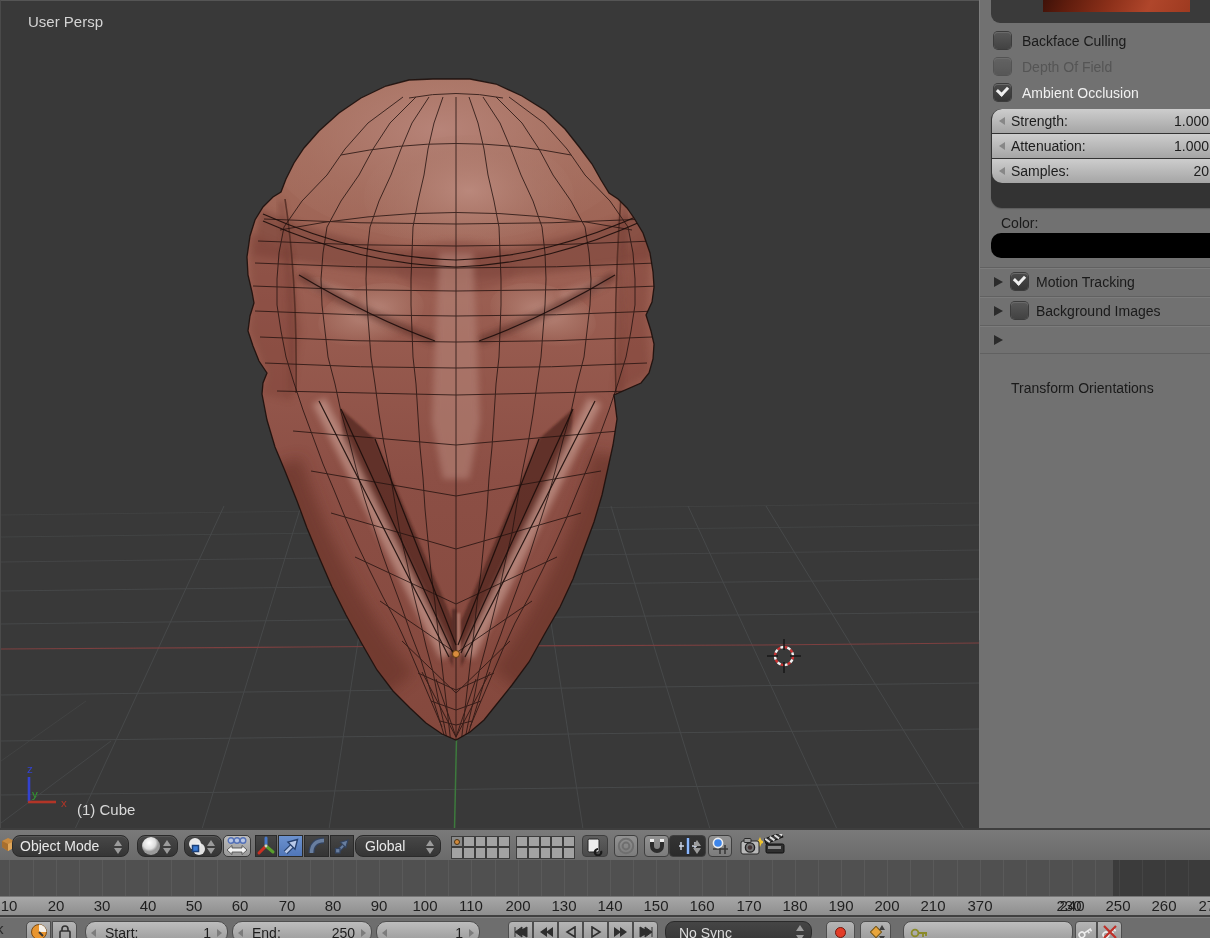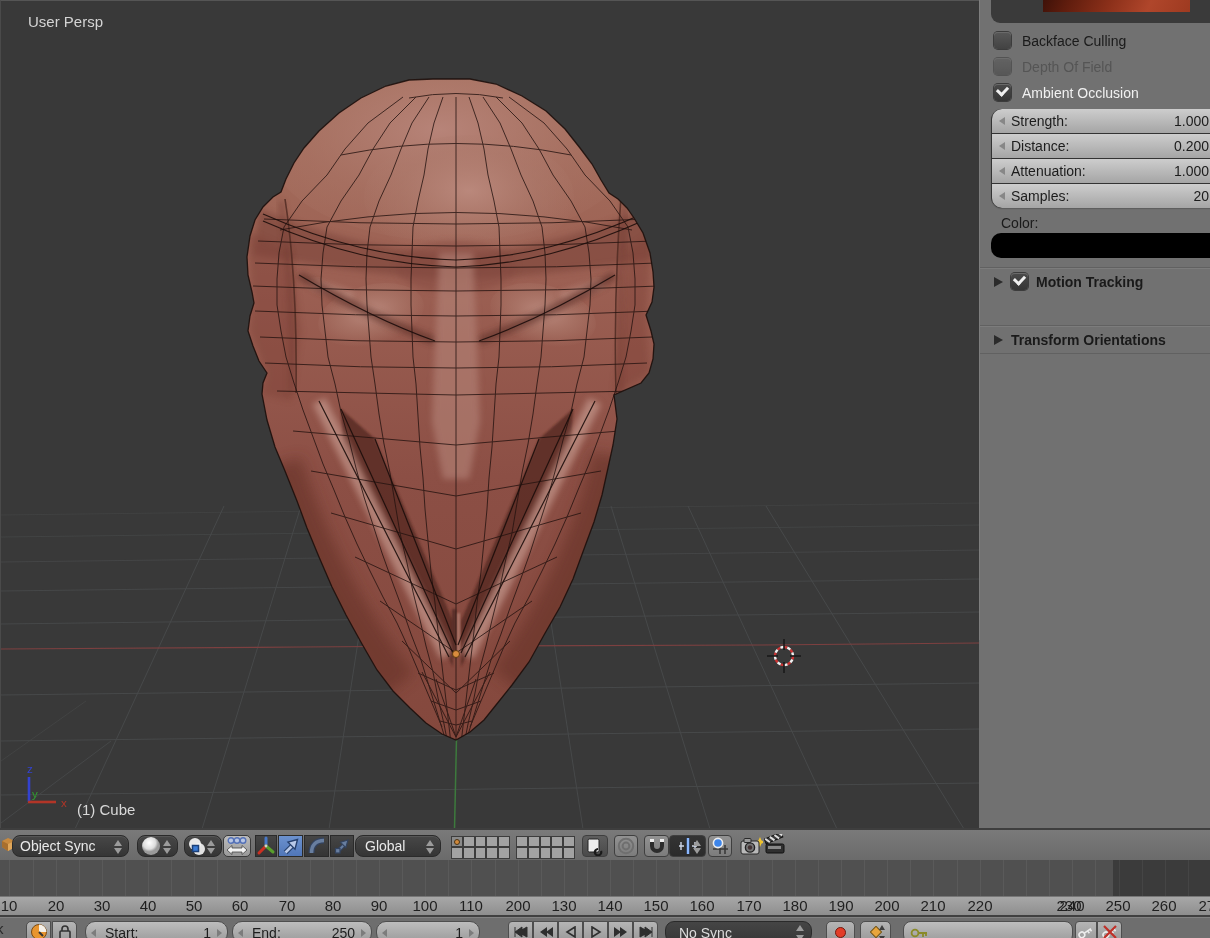--- a/index.html
+++ b/index.html
@@ -24,21 +24,21 @@
 .srow .lt{position:absolute;left:19px;top:4px;color:#1c1c1c;}
 .srow .vt{position:absolute;right:2px;top:4px;color:#1c1c1c;}
 .srow .la{position:absolute;left:7px;top:8px;width:0;height:0;border-top:4px solid transparent;border-bottom:4px solid transparent;border-right:6px solid #878787;}
 .srow:first-child{border-radius:10px 0 0 0;}
 .srow:last-child{border-radius:0 0 0 10px;margin-bottom:11px;}
 #colorlab{position:absolute;left:21px;top:215px;}
 #swatch{position:absolute;left:11px;top:233px;width:220px;height:25px;background:#000;border-radius:10px 0 0 10px;}
 .phead{position:absolute;left:0;width:231px;height:29px;border-top:1px solid #616161;box-shadow:inset 0 1px 0 #7c7c7c;}
 .phead .tri{position:absolute;left:14px;top:9px;width:0;height:0;border-left:9px solid #2b2b2b;border-top:5px solid transparent;border-bottom:5px solid transparent;}
 .phead .hcb{left:31px;top:5px;}
-.phead .hlab{position:absolute;white-space:nowrap;top:6px;font-weight:bold;}
+.phead .hlab{position:absolute;white-space:nowrap;top:6px;}
 
 #hdr3d{position:absolute;left:0;top:828px;width:1210px;height:32px;background:linear-gradient(#7a7a7a,#6b6b6b);border-top:2px solid #3e3e3e;}
 #tband{position:absolute;left:0;top:860px;width:1210px;height:36px;background:#505050;overflow:hidden;}
 #tband .dk{position:absolute;left:1113px;top:0;width:97px;height:36px;background:#3b3b3b;}
 #ruler{position:absolute;left:0;top:896px;width:1210px;height:19px;background:linear-gradient(#a9a9a9,#8e8e8e);box-shadow:inset 0 1px 0 #777;color:#1f1f1f;font-size:15px;}
 #ruler span{position:absolute;top:1px;}
 #bhdr{position:absolute;left:0;top:915px;width:1210px;height:23px;background:#6e6e6e;border-top:2px solid #404040;box-shadow:inset 0 1px 0 #828282;overflow:hidden;}
 
 #hdr3d .dd{position:absolute;top:5px;height:22px;background:linear-gradient(#474747,#353535);border:1px solid #2a2a2a;border-radius:8px;color:#e9e9e9;font-size:14px;display:flex;align-items:center;box-shadow:inset 0 1px 0 #565656;}
 #hdr3d .udar{position:absolute;right:6px;top:3px;width:9px;height:16px;}
@@ -228,54 +228,54 @@
         <div class="cblab">Ambient Occlusion</div>
       </div>
     <div id="sliders">
       <div class="srow">
           <div class="la"></div>
           <div class="lt">Strength:</div>
           <div class="vt">1.000</div>
         </div>
       <div class="srow">
           <div class="la"></div>
-          <div class="lt">Distance:</div>
-          <div class="vt">0.200</div>
-        </div>
-      <div class="srow">
-          <div class="la"></div>
           <div class="lt">Attenuation:</div>
           <div class="vt">1.000</div>
         </div>
       <div class="srow">
           <div class="la"></div>
           <div class="lt">Samples:</div>
           <div class="vt">20</div>
         </div>
     </div>
     <div id="colorlab">Color:</div>
     <div id="swatch"></div>
     <div class="phead" style="top:267px;">
         <div class="tri"></div>
         <div class="cb chk hcb" style="position:absolute;"></div>
         <div class="hlab" style="left:56px;">Motion Tracking</div>
       </div>
+    <div class="phead" style="top:296px;">
+        <div class="tri"></div>
+        <div class="cb hcb" style="position:absolute;"></div>
+        <div class="hlab" style="left:56px;">Background Images</div>
+      </div>
     <div class="phead" style="top:325px;border-bottom:1px solid #616161;">
         <div class="tri"></div>
-        <div class="hlab" style="left:31px;">Transform Orientations</div>
+        <div class="hlab" style="left:31px;margin-top:48px;">Transform Orientations</div>
       </div>
   </div>
   <div id="hdr3d">
     <svg width="16" height="16" style="position:absolute;left:0;top:6px;">
       <polygon points="2,5 8,2 15,5 15,11 8,15 2,11" fill="#c98a3e"></polygon>
       <polygon points="2,5 8,8 8,15 2,11" fill="#a86f2e"></polygon>
       <polygon points="8,8 15,5 15,11 8,15" fill="#e0a75a"></polygon>
     </svg>
     <div class="dd" style="left:12px;width:117px;">
-        <span style="margin-left:7px;">Object Sync</span>
+        <span style="margin-left:7px;">Object Mode</span>
         <div class="udar"></div>
       </div>
     <div class="dd" style="left:137px;width:41px;">
         <svg width="21" height="21" style="margin-left:3px;">
           <defs>
             <radialGradient id="sph" cx="40%" cy="32%">
               <stop offset="0%" stop-color="#fff"></stop>
               <stop offset="70%" stop-color="#ddd"></stop>
               <stop offset="100%" stop-color="#9a9a9a"></stop>
             </radialGradient>
@@ -490,21 +490,21 @@
       <span style="left:518px;transform:translateX(-50%);">200</span>
       <span style="left:564px;transform:translateX(-50%);">130</span>
       <span style="left:610px;transform:translateX(-50%);">140</span>
       <span style="left:656px;transform:translateX(-50%);">150</span>
       <span style="left:702px;transform:translateX(-50%);">160</span>
       <span style="left:749px;transform:translateX(-50%);">170</span>
       <span style="left:795px;transform:translateX(-50%);">180</span>
       <span style="left:841px;transform:translateX(-50%);">190</span>
       <span style="left:887px;transform:translateX(-50%);">200</span>
       <span style="left:933px;transform:translateX(-50%);">210</span>
-      <span style="left:980px;transform:translateX(-50%);">220</span>
+      <span style="left:980px;transform:translateX(-50%);">370</span>
       <span style="left:1069px;transform:translateX(-50%);">230</span>
       <span style="left:1072px;transform:translateX(-50%);">240</span>
       <span style="left:1118px;transform:translateX(-50%);">250</span>
       <span style="left:1164px;transform:translateX(-50%);">260</span>
       <span style="left:1211px;transform:translateX(-50%);">270</span>
     </div>
   <div id="bhdr">
     <div style="position:absolute;left:-4px;top:3px;color:#2a2a2a;font-size:15px;">k</div>
     <div class="pbtn" style="left:26px;border-radius:5px 0 0 5px;">
         <svg width="18" height="18">

